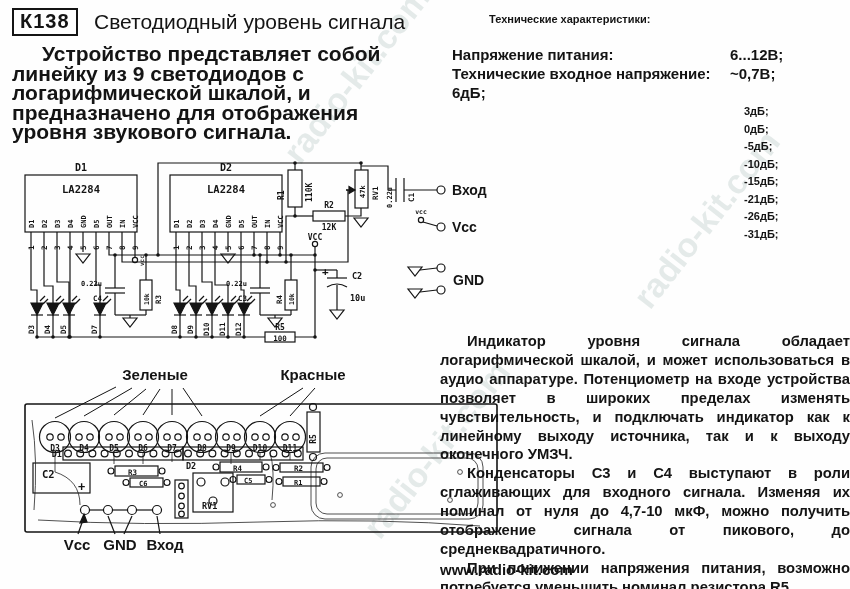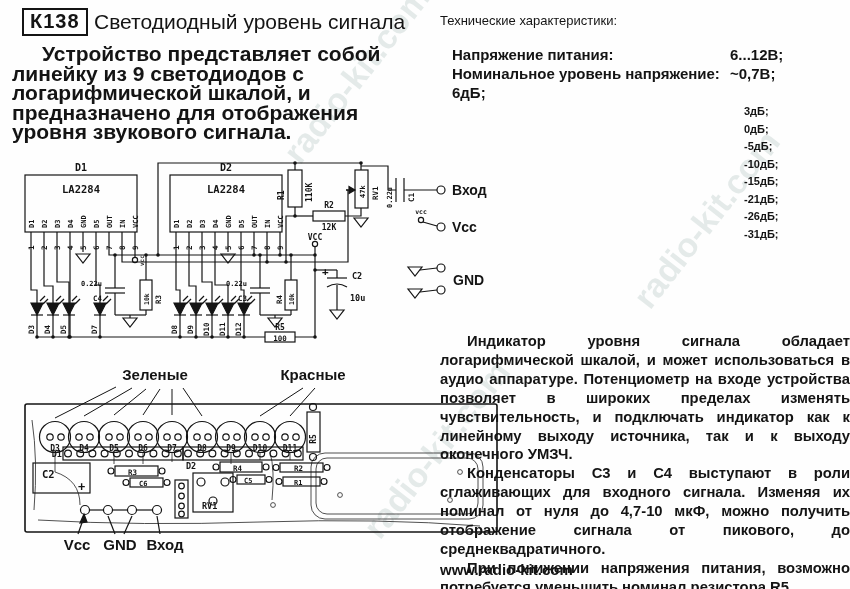--- a/index.html
+++ b/index.html
@@ -1,24 +1,24 @@
 <!DOCTYPE html>
 <html><head>
 <meta charset="utf-8">
 <style>
   html,body{margin:0;padding:0;background:#e9e9e9;}
   .page{position:relative;width:850px;height:589px;background:#fefefe;overflow:hidden;
         font-family:"Liberation Sans",sans-serif;color:#141414;}
   .abs{position:absolute;}
-  .code-box{left:22px;top:8px;border:2px solid #141414;padding:0 6px 1px 6px;
+  .code-box{left:12px;top:8px;border:2px solid #141414;padding:0 6px 1px 6px;
             font-size:20px;font-weight:bold;letter-spacing:1px;}
   .doc-title{left:94px;top:10px;font-size:21px;}
   .intro{left:12px;top:44px;width:410px;font-size:21px;font-weight:bold;
          line-height:19.5px;text-indent:30px;margin:0;}
-  .specs-heading{left:440px;top:13px;font-size:13px;font-weight:normal;}
+  .specs-heading{left:489px;top:13px;font-size:11px;font-weight:bold;}
   .spec-rows{left:452px;top:46px;width:384px;font-size:15px;font-weight:bold;}
   .spec-row{display:flex;height:19px;}
   .spec-row .lbl{width:278px;flex:none;}
   .levels{left:744px;top:103px;font-size:11px;font-weight:bold;line-height:17.5px;}
   .bodytext{left:440px;top:332px;width:410px;font-size:14.8px;font-weight:bold;
             line-height:18.9px;text-align:justify;}
   .bodytext p{margin:0;text-indent:27px;}
   .footer{left:440px;top:561px;width:406px;text-align:left;font-size:15px;font-weight:bold;}
   .wm{color:rgba(170,188,186,0.30);font-size:34px;font-weight:bold;
       transform:rotate(-52deg);pointer-events:none;white-space:nowrap;}
@@ -38,21 +38,21 @@
   <div class="abs doc-title">Светодиодный уровень сигнала</div>
   <p class="abs intro">Устройство представляет собой линейку из 9 светодиодов с логарифмической шкалой, и предназначено для отображения уровня звукового сигнала.</p>
 
   <div class="abs specs-heading">Технические характеристики:</div>
   <div class="abs spec-rows">
     <div class="spec-row">
       <span class="lbl">Напряжение питания:</span>
       <span>6...12В;</span>
     </div>
     <div class="spec-row">
-      <span class="lbl">Номинальное уровень напряжение:</span>
+      <span class="lbl">Технические входное напряжение:</span>
       <span>~0,7В;</span>
     </div>
     <div class="spec-row">
       <span>6дБ;</span>
     </div>
   </div>
   <div class="abs levels">
     <div>3дБ;</div>
     <div>0дБ;</div>
     <div>-5дБ;</div>

